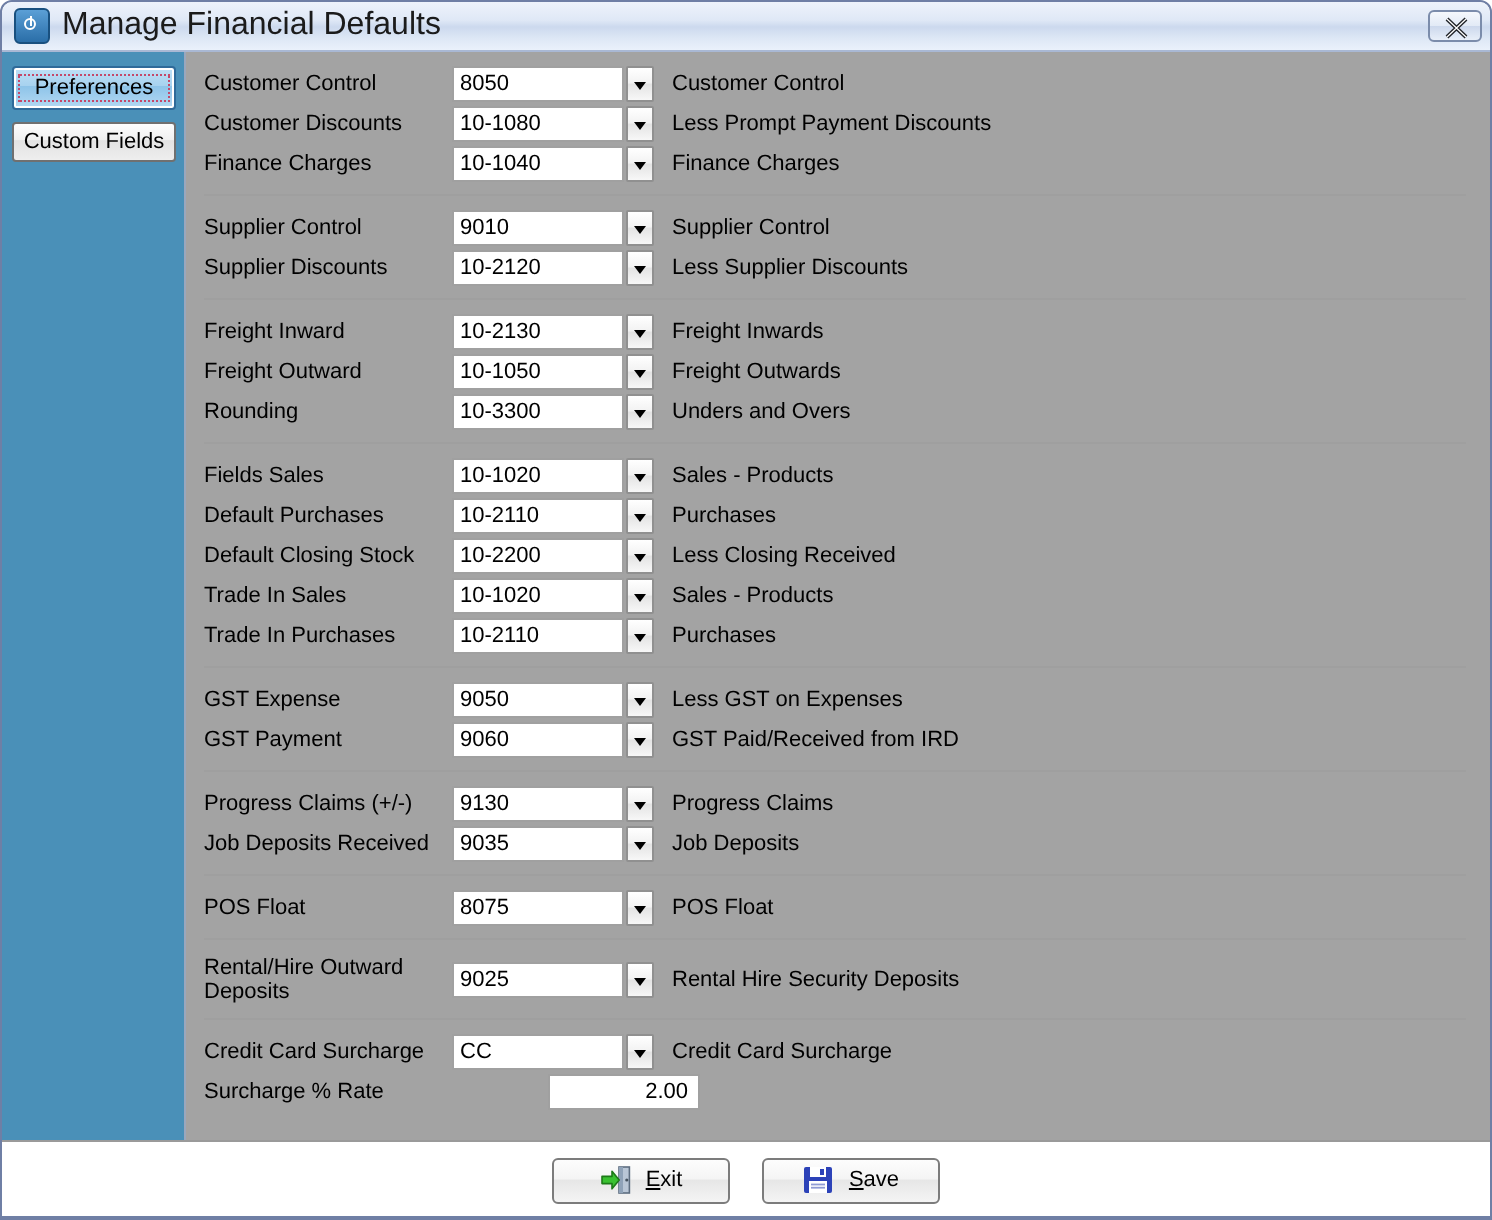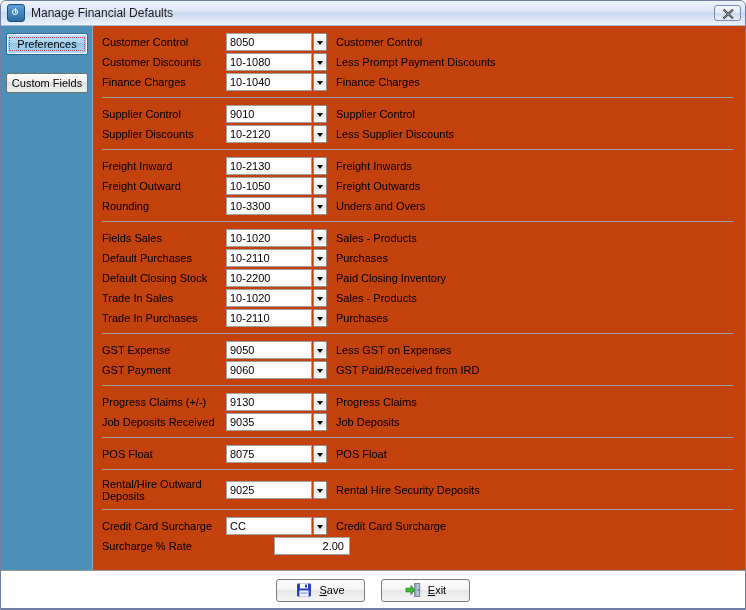--- a/index.html
+++ b/index.html
@@ -67,21 +67,21 @@
   .app-icon::after {
     content: "";
     position: absolute;
     left: 7px;
     top: 2.5px;
     width: 0;
     height: 5px;
     border-left: 1.5px solid #ffffff;
   }
   .title-text {
-    font-size: 12px;
+    font-size: 16px;
     color: #1b1b1b;
     white-space: nowrap;
     overflow: hidden;
     text-overflow: ellipsis;
     text-align: center;
   }
   .close-btn {
     flex: none;
     width: 27px;
     height: 16px;
@@ -111,21 +111,21 @@
   }
   .side-btn {
     display: block;
     width: 82px;
     box-sizing: border-box;
     font-family: "Liberation Sans", sans-serif;
     font-size: 11px;
     color: #000;
     text-align: center;
     padding: 3px 2px;
-    margin-bottom: 18px;
+    margin-bottom: 6px;
     border: 1px solid #707070;
     background: linear-gradient(to bottom, #fdfdfd 0%, #f0f0f0 45%, #e2e2e2 46%, #eeeeee 100%);
     cursor: pointer;
     border-radius: 2px;
   }
   .side-btn.selected {
     background: linear-gradient(to bottom, #bfe0f5 0%, #a7d2ef 45%, #8ec4e9 46%, #b4d9f2 100%);
     border: 1px solid #2f6a99;
     box-shadow: inset 0 0 0 1px #ffffff;
   }
@@ -133,21 +133,21 @@
     display: block;
     border: 1px dotted #c4486a;
     padding: 0;
   }
   .side-btn .focus { border: 1px solid transparent; }
 
   
   .content {
     flex: 1 1 auto;
     position: relative;
-    background: #c2410c;
+    background: #a3a3a3;
     padding: 0;
     box-sizing: border-box;
     overflow: hidden;
   }
 
   .group {
     position: relative;
     padding: 0 14px 0 9px;
   }
   .group-sep {
@@ -386,21 +386,21 @@
                 <div class="dd-btn"></div>
               </div>
               <div class="desc">Purchases</div>
             </div>
             <div class="row">
               <div class="row-label">Default Closing Stock</div>
               <div class="field-wrap">
                 <input type="text" class="field" value="10-2200" style="">
                 <div class="dd-btn"></div>
               </div>
-              <div class="desc">Paid Closing Inventory</div>
+              <div class="desc">Less Closing Received</div>
             </div>
             <div class="row">
               <div class="row-label">Trade In Sales</div>
               <div class="field-wrap">
                 <input type="text" class="field" value="10-1020" style="">
                 <div class="dd-btn"></div>
               </div>
               <div class="desc">Sales - Products</div>
             </div>
             <div class="row">
@@ -489,36 +489,36 @@
                 <div style="width: 15px;"></div>
               </div>
               <div class="desc"></div>
             </div>
           </div>
         </div>
     </div>
   </div>
 
   <div class="footer">
+    <div class="btn">
+      <svg class="ico" viewBox="0 0 16 16">
+        <rect x="9.5" y="1.5" width="5.2" height="13" fill="#b9c6d6" stroke="#5d6d80" stroke-width="0.8"></rect>
+        <rect x="9.5" y="1.5" width="2" height="13" fill="#8fa2b8"></rect>
+        <circle cx="13.4" cy="8" r="0.8" fill="#45525f"></circle>
+        <path d="M1 6.2 L6 6.2 L6 3.6 L9.6 8 L6 12.4 L6 9.8 L1 9.8 Z" fill="#39c130" stroke="#1d7a18" stroke-width="0.8" stroke-linejoin="round"></path>
+      </svg>
+      <span class="lbl"><u>E</u><span>xit</span></span>
+    </div>
     <div class="btn">
       <svg class="ico" viewBox="0 0 16 16">
         <rect x="1" y="1.5" width="14" height="13" rx="1" fill="#2c42b8"></rect>
         <rect x="4" y="1.5" width="8" height="5" fill="#ffffff"></rect>
         <rect x="9" y="2.5" width="2" height="3" fill="#2c42b8"></rect>
         <rect x="3.5" y="8.5" width="9" height="6" fill="#ffffff"></rect>
         <rect x="4.5" y="9.8" width="7" height="0.9" fill="#8f9bd4"></rect>
         <rect x="4.5" y="11.4" width="7" height="0.9" fill="#8f9bd4"></rect>
       </svg>
       <span class="lbl"><u>S</u><span>ave</span></span>
     </div>
-    <div class="btn">
-      <svg class="ico" viewBox="0 0 16 16">
-        <rect x="9.5" y="1.5" width="5.2" height="13" fill="#b9c6d6" stroke="#5d6d80" stroke-width="0.8"></rect>
-        <rect x="9.5" y="1.5" width="2" height="13" fill="#8fa2b8"></rect>
-        <circle cx="13.4" cy="8" r="0.8" fill="#45525f"></circle>
-        <path d="M1 6.2 L6 6.2 L6 3.6 L9.6 8 L6 12.4 L6 9.8 L1 9.8 Z" fill="#39c130" stroke="#1d7a18" stroke-width="0.8" stroke-linejoin="round"></path>
-      </svg>
-      <span class="lbl"><u>E</u><span>xit</span></span>
-    </div>
   </div>
 
   <div class="window-bottom-edge"></div>
 </div>
 
 </body></html>

